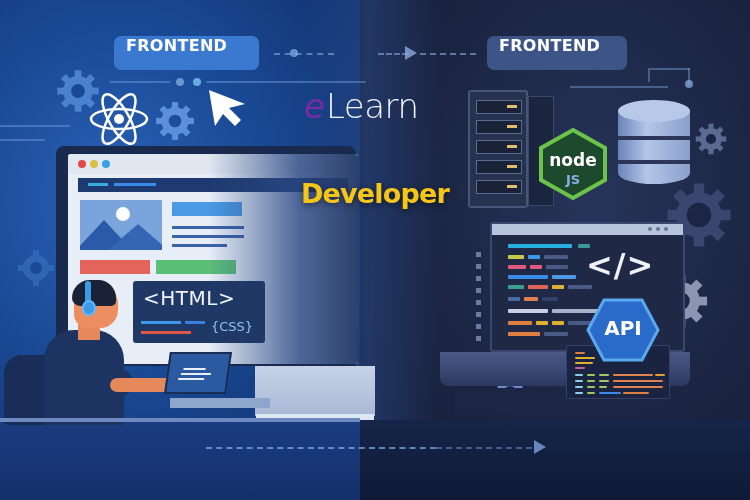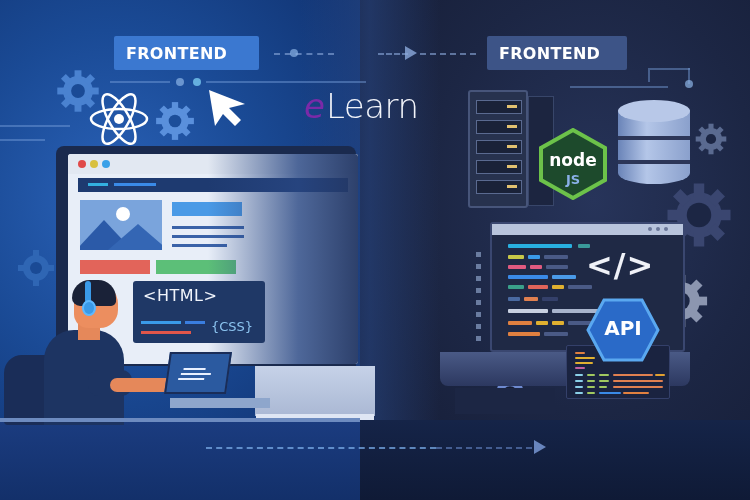--- a/index.html
+++ b/index.html
@@ -13,22 +13,22 @@
   .bg-right { position: absolute; left: 360px; top: 0; width: 390px; height: 500px;
     background: radial-gradient(ellipse at 60% 40%, #27345a 0%, #1c2644 50%, #141b33 100%); }
   .bg-blend { position: absolute; left: 300px; top: 0; width: 140px; height: 500px;
     background: linear-gradient(90deg, rgba(26,74,149,0) 0%, rgba(40,70,130,0.6) 50%, rgba(28,38,68,0) 100%); }
   .floor { position: absolute; left: 0; top: 420px; width: 750px; height: 80px;
     background: linear-gradient(180deg, #152448 0%, #0f1a36 100%); }
   .floor-left { position: absolute; left: 0; top: 420px; width: 360px; height: 80px;
     background: linear-gradient(180deg, #1b3c80 0%, #13306a 100%); }
 
   
-  .tag { position: absolute; height: 34px; padding: 0 12px; display: flex; align-items: center;
-    font-family: "DejaVu Sans", sans-serif; font-weight: bold; font-size: 16px; color: #fff; letter-spacing: 0.3px; border-radius: 2px; }
+  .tag { position: absolute; height: 34px; padding: 0 12px; display: flex; 
+    font-family: "DejaVu Sans", sans-serif; font-weight: bold; font-size: 16px; color: #fff; letter-spacing: 0.3px; border-radius: 7px; }
   .tag-frontend { left: 114px; top: 36px; width: 145px; background: #3b78d0; }
   .tag-backend { left: 487px; top: 36px; width: 140px; background: #3d5487; }
 
   
   .dash { position: absolute; height: 0; border-top: 2px dashed rgba(140,170,220,0.6); }
   .line { position: absolute; height: 2px; background: rgba(120,160,220,0.45); }
   .dot { position: absolute; width: 8px; height: 8px; border-radius: 50%; background: rgba(140,180,230,0.7); }
   .arrow-r { position: absolute; width: 0; height: 0; border-top: 7px solid transparent; border-bottom: 7px solid transparent; border-left: 12px solid rgba(140,170,220,0.8); }
 
   
@@ -54,21 +54,21 @@
   .mtn1 { position: absolute; left: -4px; top: 20px; width: 0; height: 0; border-left: 28px solid transparent; border-right: 28px solid transparent; border-bottom: 30px solid #2b5aa8; }
   .mtn2 { position: absolute; left: 28px; top: 24px; width: 0; height: 0; border-left: 30px solid transparent; border-right: 30px solid transparent; border-bottom: 26px solid #3466b4; }
   .hero-bar { position: absolute; left: 104px; top: 48px; width: 70px; height: 14px; background: #4a9ae6; }
   .txt-line { position: absolute; height: 3px; background: #3a62a8; }
   .btn-red { position: absolute; left: 12px; top: 106px; width: 70px; height: 14px; background: #e2645a; }
   .btn-green { position: absolute; left: 88px; top: 106px; width: 80px; height: 14px; background: #5cbf78; }
   .browser-fade { position: absolute; left: 140px; top: 0; width: 150px; height: 210px;
     background: linear-gradient(90deg, rgba(40,70,120,0) 0%, rgba(40,70,130,0.8) 60%, rgba(35,55,100,0.95) 100%); }
 
   .code-card { position: absolute; left: 133px; top: 281px; width: 132px; height: 62px; background: #1f3866; border-radius: 3px; }
-  .code-html { position: absolute; left: 10px; top: 5px; font-family: "DejaVu Sans", sans-serif; font-size: 16px; color: #f0f4fb; letter-spacing: 0.5px; }
+  .code-html { position: absolute; left: 10px; top: 5px; font-family: "DejaVu Sans", sans-serif; font-size: 20px; color: #f0f4fb; letter-spacing: 0.5px; }
   .code-css { position: absolute; left: 78px; top: 38px; font-family: "DejaVu Sans", sans-serif; font-size: 13px; color: #8cc4f0; }
   .cl { position: absolute; height: 3px; }
 
   
   .chair { position: absolute; left: 4px; top: 355px; width: 60px; height: 70px; background: #1a2d58; border-radius: 18px 18px 4px 4px; }
   .body { position: absolute; left: 44px; top: 330px; width: 80px; height: 95px; background: #1d3462; border-radius: 30px 30px 0 0; }
   .neck { position: absolute; left: 78px; top: 320px; width: 22px; height: 20px; background: #e5885a; }
   .head { position: absolute; left: 74px; top: 282px; width: 44px; height: 46px; background: #ec8e5f; border-radius: 20px 22px 18px 14px; }
   .hair { position: absolute; left: 72px; top: 280px; width: 44px; height: 26px; background: #1a2238; border-radius: 22px 22px 6px 10px; }
   .headset { position: absolute; left: 82px; top: 300px; width: 14px; height: 16px; background: #3a9ae8; border-radius: 50%; border: 2px solid #5cb8ff; }
@@ -424,15 +424,16 @@
   </div>
 
   <div class="api">
     <svg width="74" height="64" viewBox="0 0 74 64" style="position:absolute;left:0;top:0;">
       <polygon points="18,2 56,2 72,32 56,62 18,62 2,32" fill="#2a6ac8" stroke="#5aa8f0" stroke-width="3"></polygon>
     </svg>
     <div class="api-text">API</div>
   </div>
 
   <div class="title">
+    <div class="title-2">Developer</div>
   </div>
 
 </div>
 
 </body></html>

